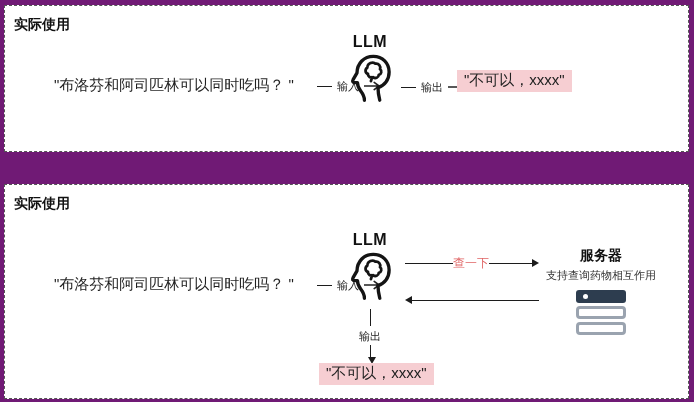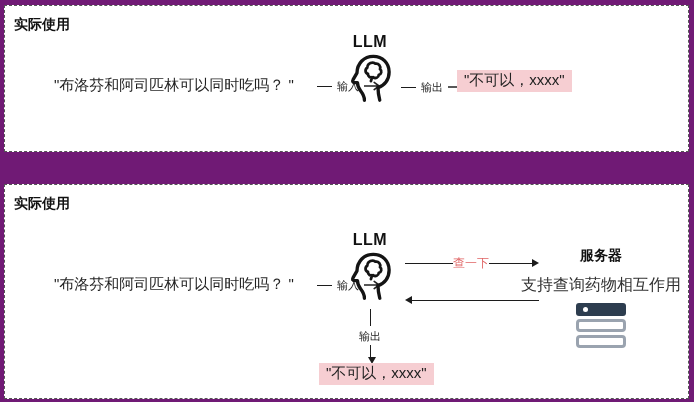--- a/index.html
+++ b/index.html
@@ -24,21 +24,21 @@
   .llm-node{position:absolute;display:flex;flex-direction:column;align-items:center;width:58px;}
   .llm-label{font-size:16px;font-weight:bold;color:#111;letter-spacing:.5px;}
   .answer{position:absolute;background:var(--highlight-pink);padding:1px 7px 2px;font-size:15px;color:#222;white-space:nowrap;}
   .h-arrow{position:absolute;display:flex;align-items:center;gap:0;height:12px;}
   .seg{flex:1;height:0;border-top:1.6px solid var(--ink);}
   .head-r{width:0;height:0;border-top:4px solid transparent;border-bottom:4px solid transparent;border-left:7px solid var(--ink);margin-left:-5px;}
   .head-l{width:0;height:0;border-top:4px solid transparent;border-bottom:4px solid transparent;border-right:7px solid var(--ink);margin-right:-5px;}
   .red-label{font-size:12px;color:var(--label-red);white-space:nowrap;}
   .server-node{position:absolute;display:flex;flex-direction:column;align-items:center;width:124px;}
   .server-title{font-size:14px;font-weight:bold;color:#111;margin-top:16px;}
-  .server-subtitle{font-size:16px;color:#333;margin-top:10px;white-space:nowrap;}
+  .server-subtitle{font-size:11px;color:#333;margin-top:3px;white-space:nowrap;}
   .server-icon{display:flex;flex-direction:column;gap:3px;margin-top:7px;}
   .srv-bar{width:50px;height:13px;border-radius:3px;}
   .srv-top{background:var(--server-dark);position:relative;}
   .srv-top::before{content:"";position:absolute;left:7px;top:4px;width:5px;height:5px;border-radius:50%;background:#fff;}
   .srv-plain{background:#fff;border:3px solid var(--server-gray);border-radius:4px;}
   .v-line{position:absolute;width:0;border-left:1.7px solid var(--ink);}
   .v-arrow{position:absolute;width:0;border-left:1.7px solid var(--ink);}
   .v-arrow::after{content:"";position:absolute;left:-3.4px;bottom:-6px;width:0;height:0;border-left:4px solid transparent;border-right:4px solid transparent;border-top:7px solid var(--ink);}
   .watermark{position:absolute;right:8px;top:377px;font-size:12px;color:var(--watermark-gray);letter-spacing:.5px;}
   .arrow-glyph{display:inline-block;}

